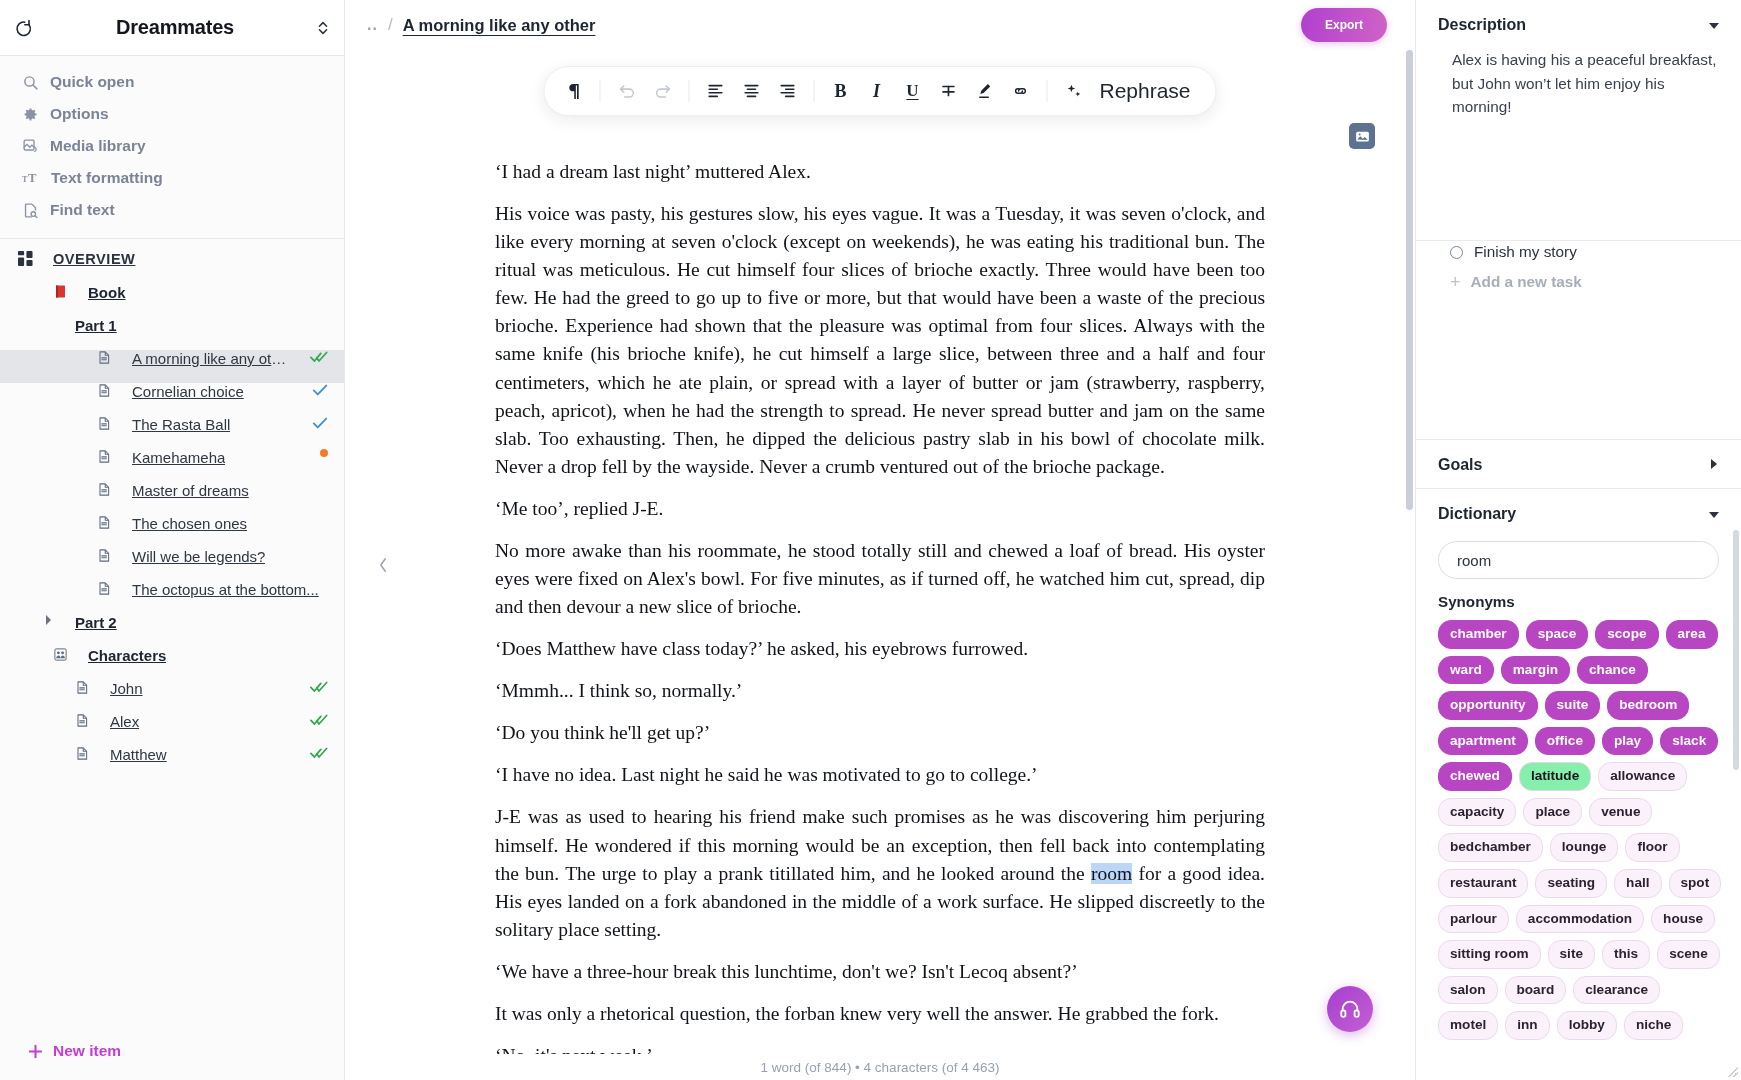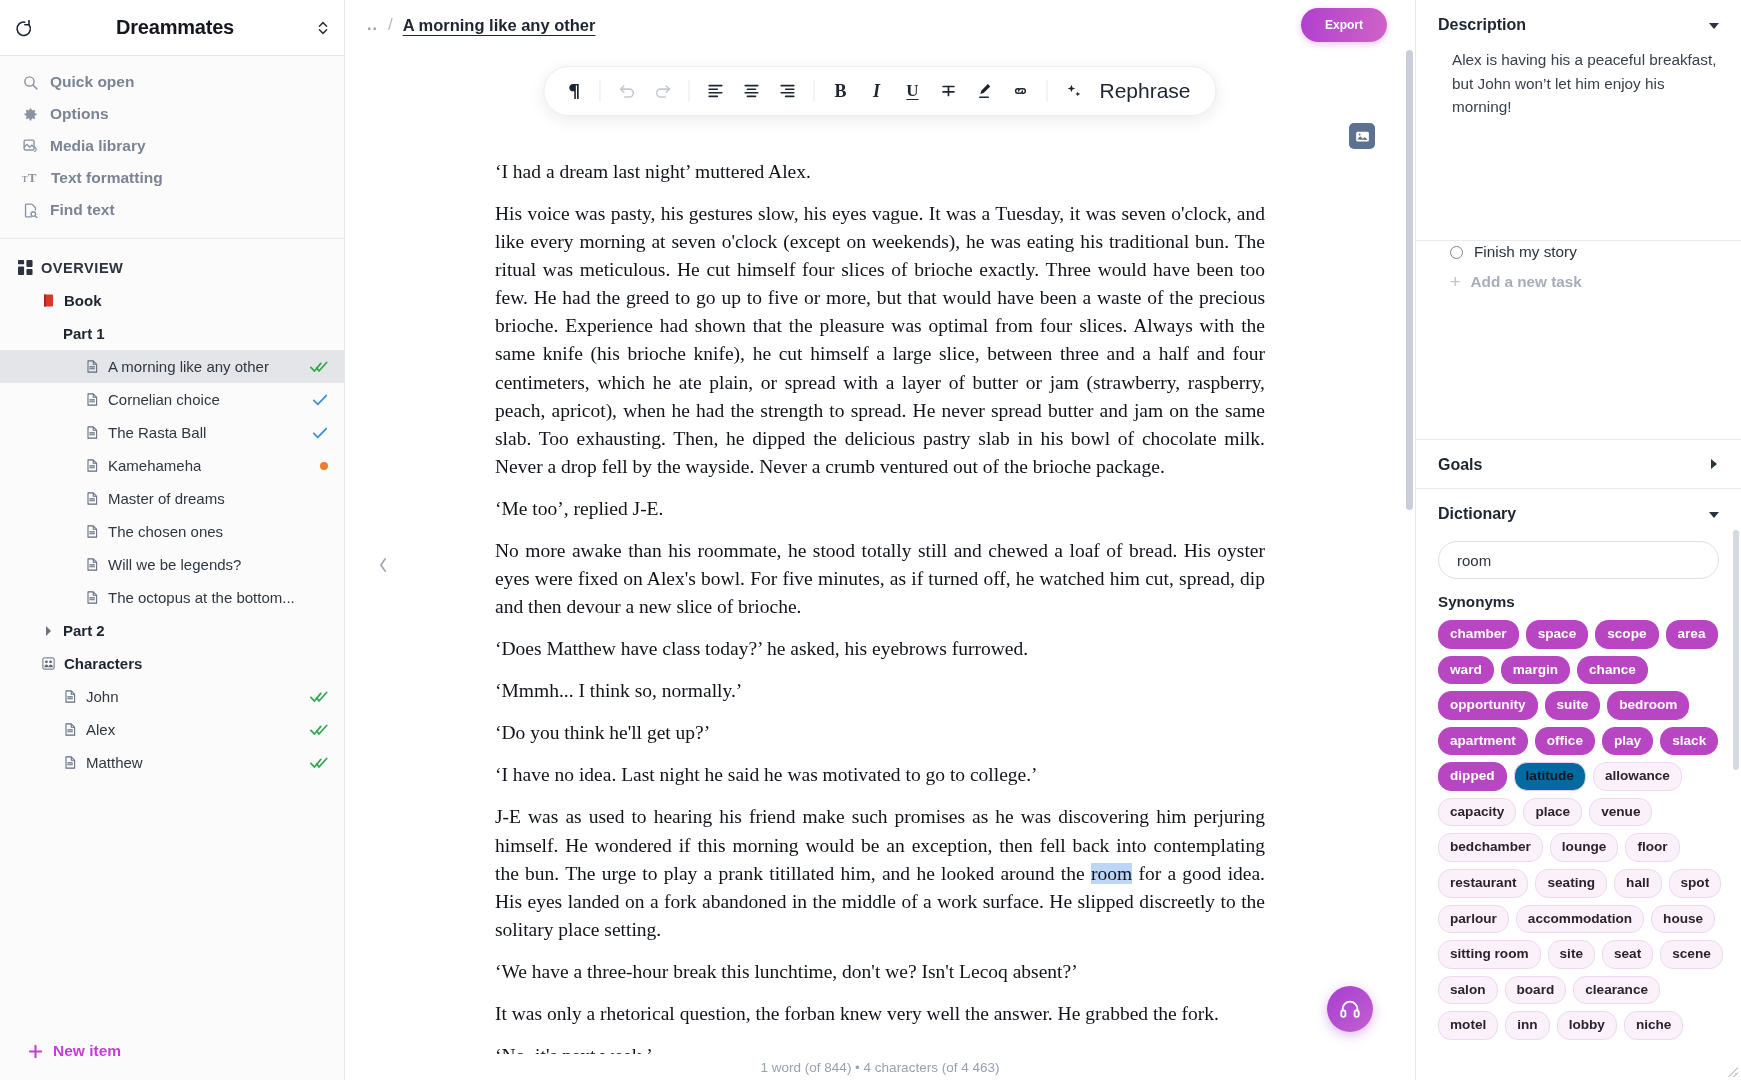--- a/index.html
+++ b/index.html
@@ -26,23 +26,23 @@
   }
   .ico { display: inline-flex; align-items: center; justify-content: center; flex: 0 0 auto; }
   .sb-menu { padding: 10px 0 12px 0; border-bottom: 1px solid #e6e8ec; }
   .sb-menu-item {
     display: flex; align-items: center; gap: 11px; padding: 7px 22px;
     font-size: 15.5px; font-weight: 600; color: #7a8496; cursor: pointer;
   }
 
   .sb-tree { flex: 1; overflow-y: auto; padding: 12px 0 0 0; }
   .tree-row {
-    display: flex; align-items: center; gap: 8px;
+    display: flex; align-items: flex-start; gap: 20px;
     height: 33px; padding-right: 16px; cursor: pointer; position: relative;
-    font-size: 15px; color: #2f3742;
+    font-size: 15px; color: #2f3742; text-decoration: underline;
   }
   .tree-row.selected { background: #e3e5e8; }
   .tree-label { white-space: nowrap; overflow: hidden; text-overflow: ellipsis; }
   .tree-row.head { font-weight: 700; color: #1d2530; }
   .overview-row { font-weight: 800; font-size: 14.6px; letter-spacing: 0.5px; color: #2b333f; padding-left: 18px; }
   .caret { width: 11px; height: 11px; flex: 0 0 11px; position: relative; }
   .caret.down::after {
     content: ""; position: absolute; left: 0; top: 3px;
     border-left: 5px solid transparent; border-right: 5px solid transparent;
     border-top: 5.5px solid #6a7casd;
@@ -192,21 +192,21 @@
   .chips {
     display: flex; flex-wrap: wrap; gap: 7px 7px; padding: 0 18px 10px 22px;
     align-content: flex-start;
   }
   .chip {
     font-size: 13.6px; font-weight: 700; padding: 5px 11px; border-radius: 13px;
     cursor: pointer; white-space: nowrap; line-height: 1.22;
   }
   .chip.solid { background: #b845c2; color: #fff; border: 1px solid #b845c2; }
   .chip.light { background: #fbf1fb; color: #2b2230; border: 1px solid #ecd9ee; font-weight: 600; }
-  .chip.hover { background: #0369a1; color: #14171f; border: 1px solid #e7d3ea; }
+  .chip.hover { background: #86efac; color: #14171f; border: 1px solid #e7d3ea; }
 
   .rscroll {
     position: absolute; right: 2px; top: 530px; width: 6px; height: 240px;
     background: #d5d9e0; border-radius: 4px;
   }
   .resize-corner {
     position: absolute; right: 3px; bottom: 3px; width: 12px; height: 12px;
     background: linear-gradient(135deg, transparent 55%, #c9ced8 55%, #c9ced8 65%, transparent 65%,
                 transparent 75%, #c9ced8 75%, #c9ced8 85%, transparent 85%);
   }
@@ -699,39 +699,39 @@
           <span class="chip solid">ward</span>
           <span class="chip solid">margin</span>
           <span class="chip solid">chance</span>
           <span class="chip solid">opportunity</span>
           <span class="chip solid">suite</span>
           <span class="chip solid">bedroom</span>
           <span class="chip solid">apartment</span>
           <span class="chip solid">office</span>
           <span class="chip solid">play</span>
           <span class="chip solid">slack</span>
-          <span class="chip solid">dipped</span>
+          <span class="chip solid">chewed</span>
           <span class="chip hover">latitude</span>
           <span class="chip light">allowance</span>
           <span class="chip light">capacity</span>
           <span class="chip light">place</span>
           <span class="chip light">venue</span>
           <span class="chip light">bedchamber</span>
           <span class="chip light">lounge</span>
           <span class="chip light">floor</span>
           <span class="chip light">restaurant</span>
           <span class="chip light">seating</span>
           <span class="chip light">hall</span>
           <span class="chip light">spot</span>
           <span class="chip light">parlour</span>
           <span class="chip light">accommodation</span>
           <span class="chip light">house</span>
           <span class="chip light">sitting room</span>
           <span class="chip light">site</span>
-          <span class="chip light">seat</span>
+          <span class="chip light">this</span>
           <span class="chip light">scene</span>
           <span class="chip light">salon</span>
           <span class="chip light">board</span>
           <span class="chip light">clearance</span>
           <span class="chip light">motel</span>
           <span class="chip light">inn</span>
           <span class="chip light">lobby</span>
           <span class="chip light">niche</span>
         </div>
     </section>

